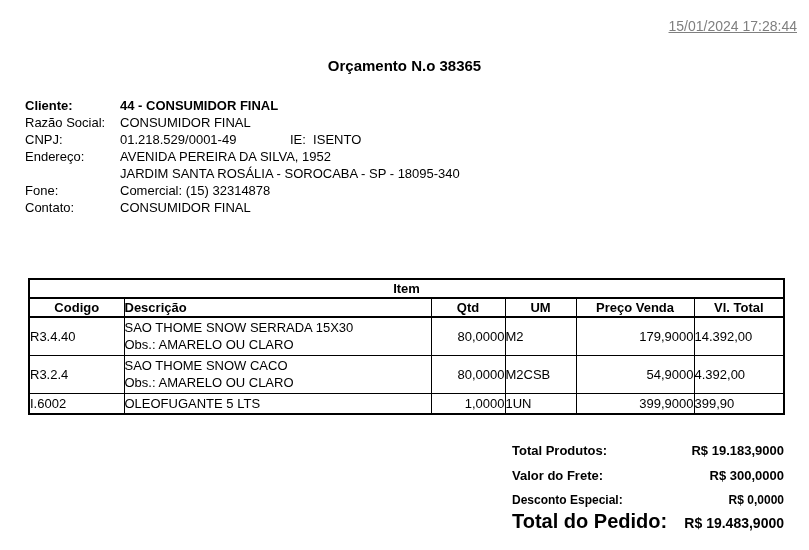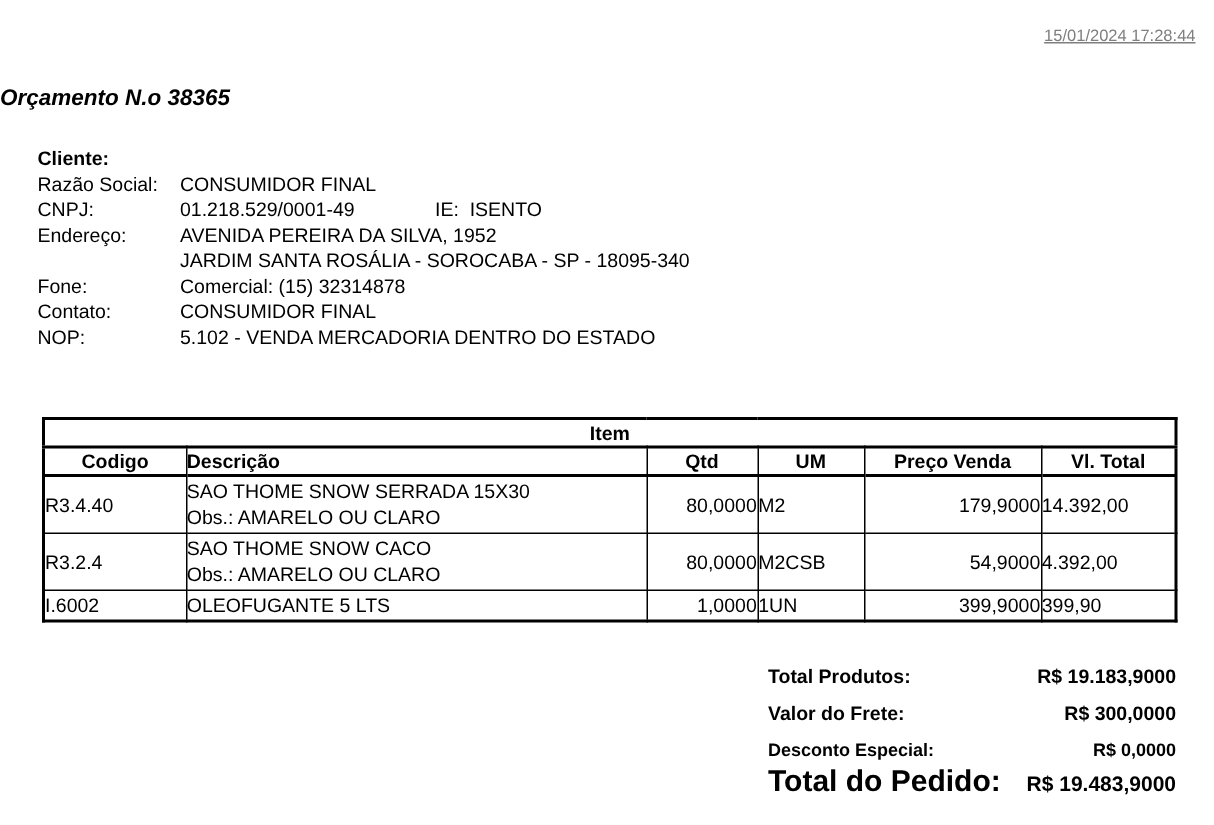--- a/index.html
+++ b/index.html
@@ -7,33 +7,32 @@
     width: 809px; height: 550px;
     background: #ffffff;
     font-family: "Liberation Sans", sans-serif;
     color: #000000;
     position: relative;
     overflow: hidden;
   }
   .timestamp {
     position: absolute;
     top: 18px; right: 12px;
-    font-size: 11px;
+    font-size: 14px;
     color: #7f7f7f;
     text-decoration: underline;
     white-space: nowrap;
   }
   .title {
     position: absolute;
     top: 57px; left: 0;
     width: 100%;
-    text-align: left;
+    text-align: center;
     font-size: 15px;
     font-weight: bold;
-    font-style: italic;
   }
   .client-info {
     position: absolute;
     top: 97px; left: 25px;
     font-size: 13px;
     line-height: 17px;
   }
   .info-row { display: flex; white-space: nowrap; }
   .info-row .label { width: 95px; flex: 0 0 95px; }
   .info-row.bold .label, .info-row.bold .value { font-weight: bold; }
@@ -84,20 +83,21 @@
 </head>
 <body>
 
 <div class="timestamp">15/01/2024 17:28:44</div>
 
 <div class="title">Orçamento N.o 38365</div>
 
 <div class="client-info">
   <div class="info-row bold">
     <span class="label">Cliente:</span>
+    <span class="value">44 - CONSUMIDOR FINAL</span>
   </div>
   <div class="info-row">
     <span class="label">Razão Social:</span>
     <span class="value">CONSUMIDOR FINAL</span>
   </div>
   <div class="info-row">
     <span class="label">CNPJ:</span>
     <span class="value"><span class="cnpj-value">01.218.529/0001-49</span><span class="ie-value">IE:  ISENTO</span></span>
   </div>
   <div class="info-row">
@@ -108,24 +108,20 @@
     <span class="label"></span>
     <span class="value">JARDIM SANTA ROSÁLIA - SOROCABA - SP - 18095-340</span>
   </div>
   <div class="info-row">
     <span class="label">Fone:</span>
     <span class="value">Comercial: (15) 32314878</span>
   </div>
   <div class="info-row">
     <span class="label">Contato:</span>
     <span class="value">CONSUMIDOR FINAL</span>
-  </div>
-  <div class="info-row">
-    <span class="label">NOP:</span>
-    <span class="value">5.102 - VENDA MERCADORIA DENTRO DO ESTADO</span>
   </div>
 </div>
 
 <table class="items">
   <colgroup>
     <col style="width:95px">
       <col style="width:307px">
       <col style="width:74px">
     <col style="width:71px">
       <col style="width:118px">

